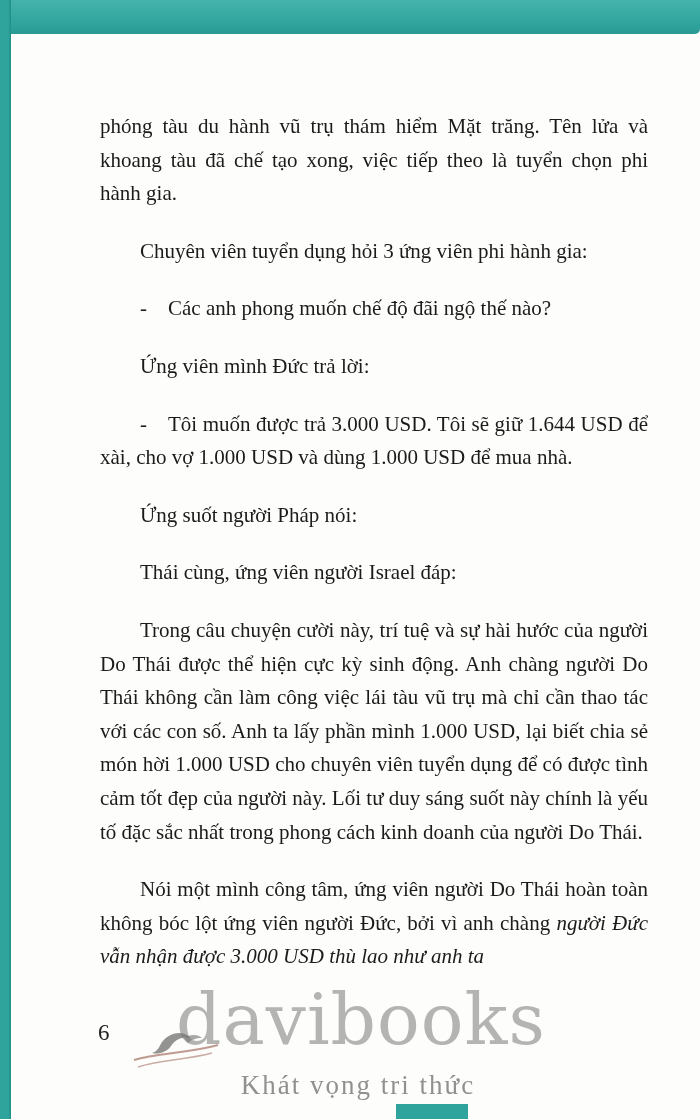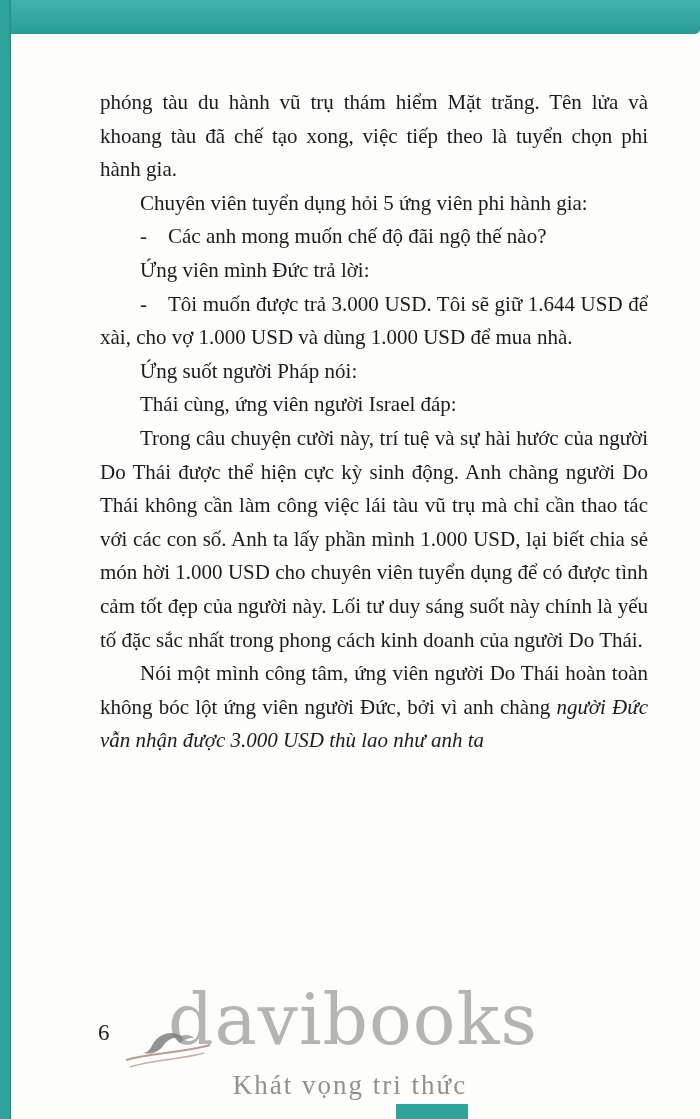--- a/index.html
+++ b/index.html
@@ -28,33 +28,33 @@
   }
 
   
   .text-block {
     position: absolute; left: 100px; top: 86px; width: 548px;
     color: #1b1b1b;
     font-size: 21px;
     line-height: 33.6px;
     text-align: justify;
   }
-  .para { text-indent: 40px; }
+  .para { text-indent: 40px; margin-top: 24px; }
   .para.no-indent { text-indent: 0; }
   .italic { font-style: italic; }
 
   
   .page-number {
     position: absolute; left: 98px; top: 1020px;
     font-size: 23px; color: #222222;
   }
 
   
   .watermark {
-    position: absolute; left: 0; top: 988px; width: 566px; height: 131px;
+    position: absolute; left: 8px; top: 988px; width: 566px; height: 131px;
     pointer-events: none;
   }
   .wm-logo { position: absolute; left: 120px; top: 38px; }
   .wm-brand {
     position: absolute; left: 168px; top: -6px; width: 430px;
     font-family: "DejaVu Serif", "Liberation Serif", serif;
     font-size: 71px; line-height: 76px; font-weight: 400;
     color: rgba(120, 120, 120, 0.55);
     letter-spacing: 1px;
     white-space: nowrap;
@@ -70,22 +70,22 @@
 <body>
 
 <div class="scan-page">
 
   <div class="edge-top"></div>
   <div class="edge-left"></div>
   <div class="edge-bottom"></div>
 
   <div class="text-block">
     <p class="para no-indent"><span>phóng tàu du hành vũ trụ thám hiểm Mặt trăng. Tên lửa và khoang tàu đã chế tạo xong, việc tiếp theo là tuyển chọn phi hành gia.</span></p>
-    <p class="para"><span>Chuyên viên tuyển dụng hỏi 5 ứng viên phi hành gia:</span></p>
-    <p class="para"><span>- Các anh mong muốn chế độ đãi ngộ thế nào?</span></p>
+    <p class="para"><span>Chuyên viên tuyển dụng hỏi 3 ứng viên phi hành gia:</span></p>
+    <p class="para"><span>- Các anh phong muốn chế độ đãi ngộ thế nào?</span></p>
     <p class="para"><span>Ứng viên mình Đức trả lời:</span></p>
     <p class="para"><span>- Tôi muốn được trả 3.000 USD. Tôi sẽ giữ 1.644 USD để xài, cho vợ 1.000 USD và dùng 1.000 USD để mua nhà.</span></p>
     <p class="para"><span>Ứng suốt người Pháp nói:</span></p>
     <p class="para"><span>Thái cùng, ứng viên người Israel đáp:</span></p>
     <p class="para"><span>Trong câu chuyện cười này, trí tuệ và sự hài hước của người Do Thái được thể hiện cực kỳ sinh động. Anh chàng người Do Thái không cần làm công việc lái tàu vũ trụ mà chỉ cần thao tác với các con số. Anh ta lấy phần mình 1.000 USD, lại biết chia sẻ món hời 1.000 USD cho chuyên viên tuyển dụng để có được tình cảm tốt đẹp của người này. Lối tư duy sáng suốt này chính là yếu tố đặc sắc nhất trong phong cách kinh doanh của người Do Thái.</span></p>
     <p class="para"><span>Nói một mình công tâm, ứng viên người Do Thái hoàn toàn không bóc lột ứng viên người Đức, bởi vì anh chàng</span> <span class="italic">người Đức vẫn nhận được 3.000 USD thù lao như anh ta</span></p>
   </div>
 
   <div class="page-number">6</div>
 

